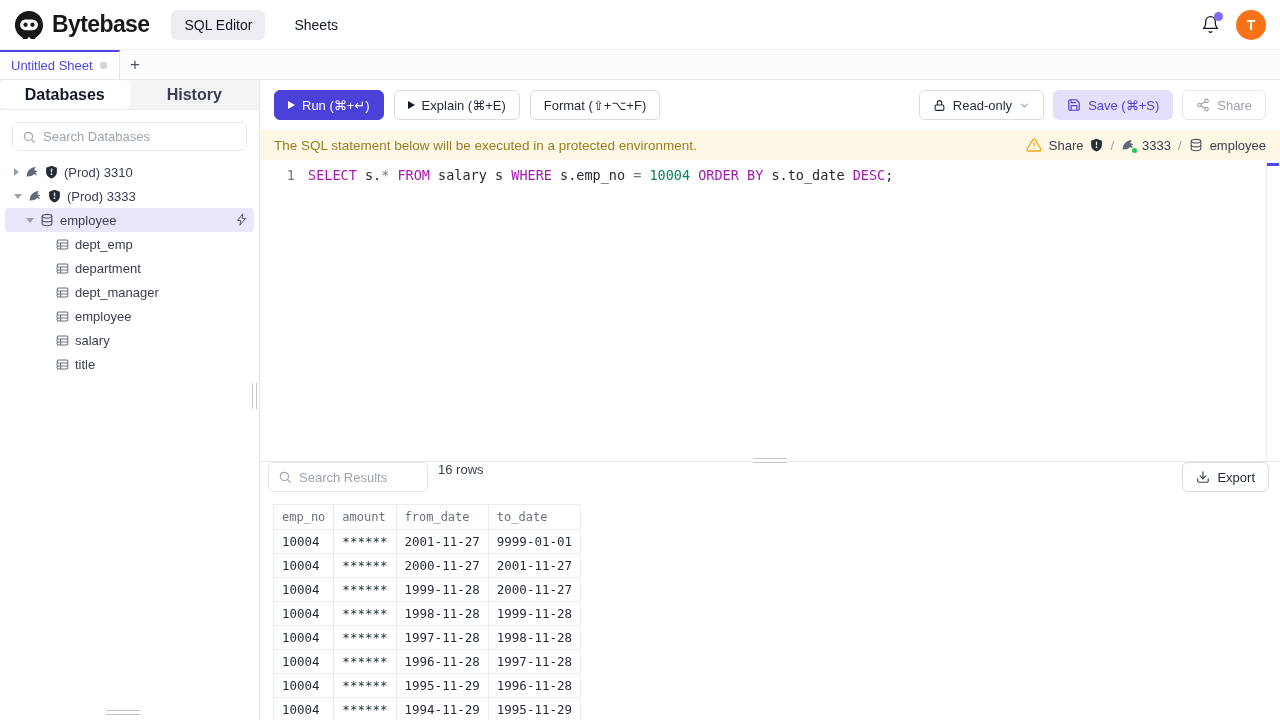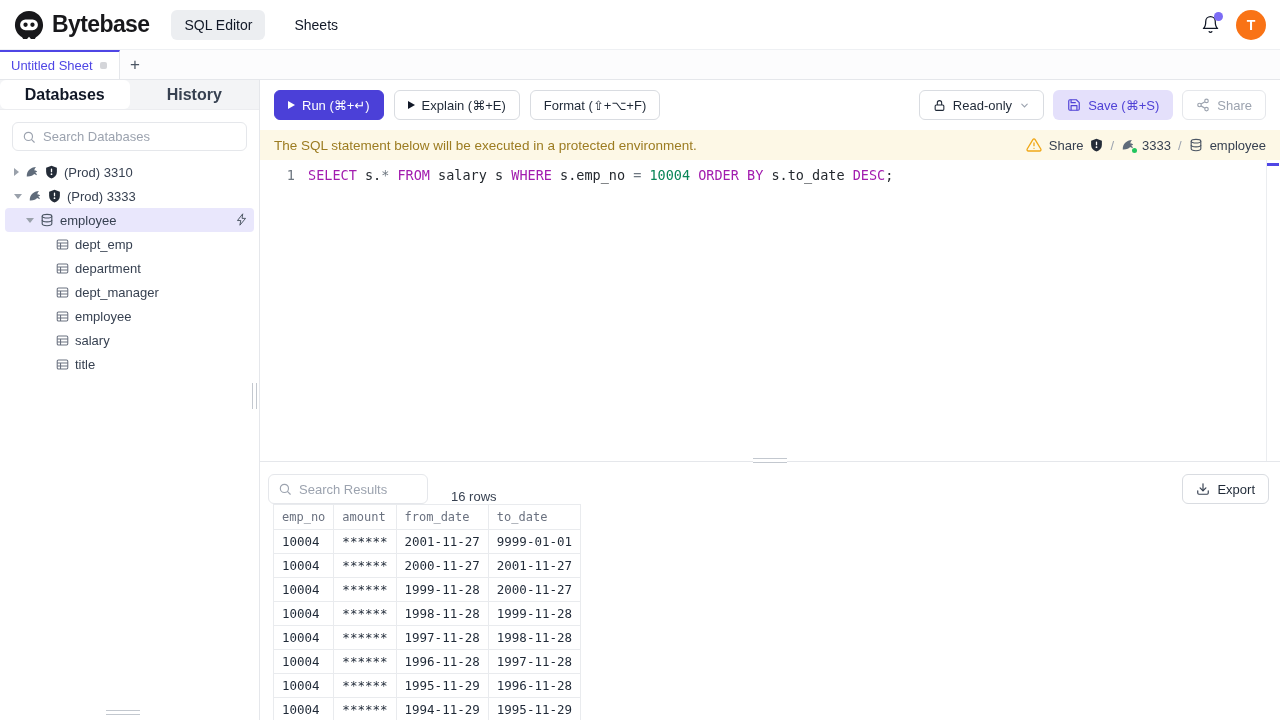--- a/index.html
+++ b/index.html
@@ -91,21 +91,21 @@
   .tok-kw{color:#a21caf;}
   .tok-num{color:#098658;}
   .tok-op{color:#6e7781;}
   .tok-id{color:#24292f;}
   .ovruler{position:absolute;top:0;right:0;bottom:0;width:14px;border-left:1px solid #ebedf0;}
   .cursor-mark{position:absolute;top:3px;right:1px;width:12px;height:3px;background:#4f46e5;}
 
   
   .results{flex:0 0 259px;height:259px;border-top:1px solid var(--border);position:relative;display:flex;flex-direction:column;background:#fff;}
   .drag-h{position:absolute;top:-4px;left:50%;margin-left:-17px;width:34px;height:5px;border-top:1px solid #c3c8cf;border-bottom:1px solid #c3c8cf;background:#fff;cursor:row-resize;}
-  .results-controls{height:42px;flex:0 0 42px;display:flex;align-items:flex-end;padding:0 11px 0 8px;gap:23px;}
+  .results-controls{height:42px;flex:0 0 42px;display:flex;align-items:flex-start;padding:0 11px 0 8px;gap:10px;}
   .results-search{width:160px;height:30px;border:1px solid var(--border);border-radius:6px;display:flex;align-items:center;gap:7px;padding:0 9px;}
   .results-search input{border:none;outline:none;flex:1;width:100%;font-size:13px;font-family:inherit;background:transparent;color:var(--text);}
   .results-search input::placeholder{color:var(--muted);}
   .rowcount{font-size:13px;color:#374151;}
   .export-btn{margin-left:auto;}
   .grid-wrap{flex:1;min-height:0;overflow:hidden;padding-left:13px;}
   table.grid{border-collapse:collapse;font-family:"DejaVu Sans Mono",monospace;font-size:12.5px;}
   table.grid th{height:25px;font-weight:400;font-size:12px;color:var(--gray);text-align:left;padding:0 8px;border:1px solid #e9ebee;background:#fff;cursor:pointer;}
   table.grid td{height:24px;color:#1f2937;padding:0 8px;border:1px solid #e9ebee;white-space:nowrap;}
   th.c-empno,td.c-0{width:47px;min-width:47px;}

